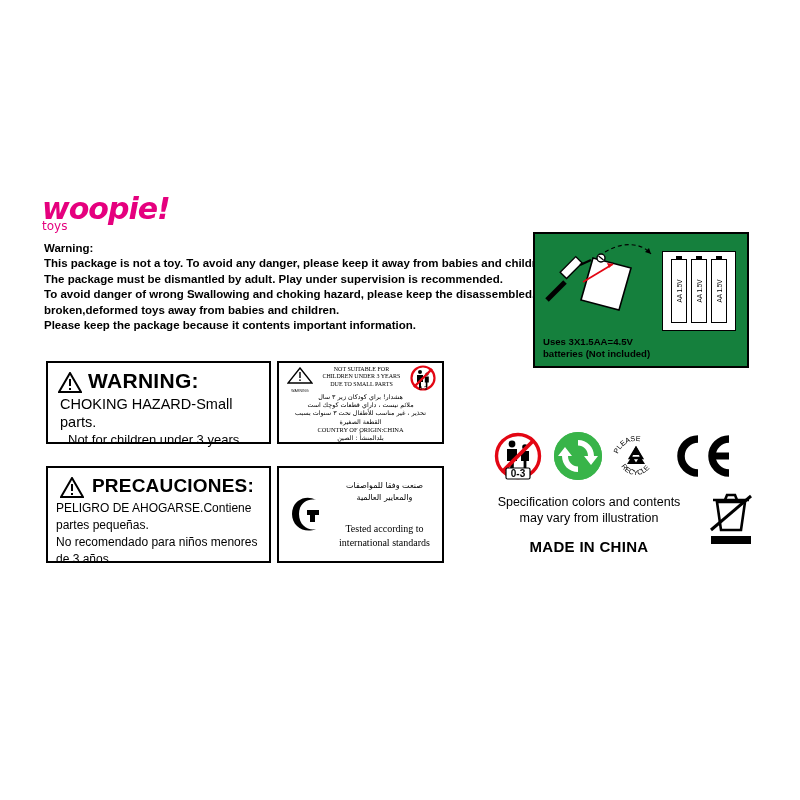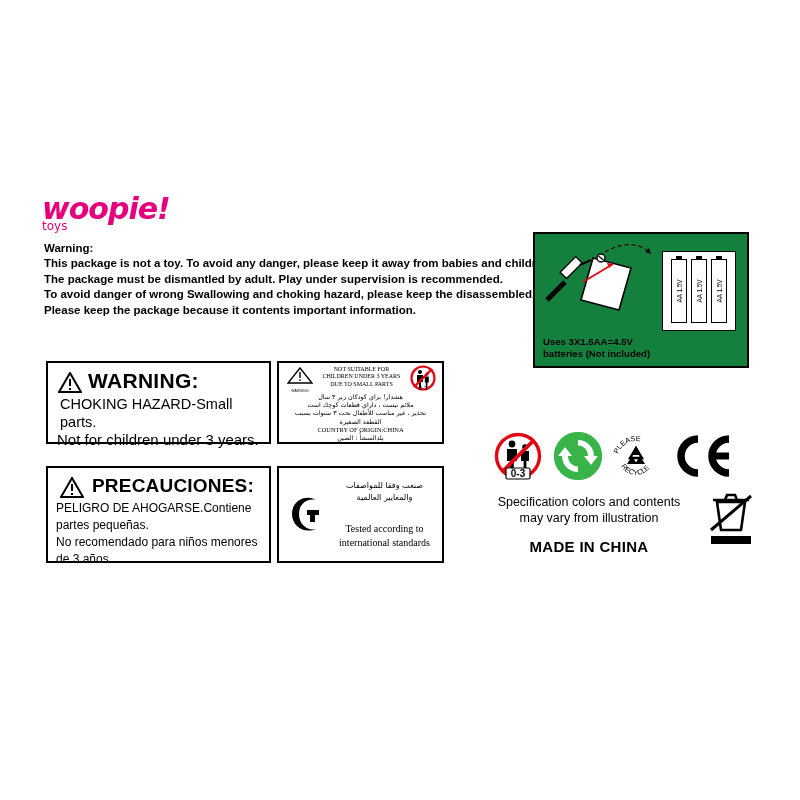--- a/index.html
+++ b/index.html
@@ -94,22 +94,22 @@
     font-size: 21px;
     font-weight: bold;
     letter-spacing: 0.3px;
   }
   .choking-l1 {
     font-size: 14.5px;
     margin-left: 12px;
     line-height: 18px;
   }
   .choking-l2 {
-    font-size: 15px;
-    margin-left: 9px;
+    font-size: 13px;
+    margin-left: 20px;
     line-height: 18px;
   }
 
   .precau-head {
     display: flex;
     align-items: center;
     gap: 10px;
     margin: 7px 0 3px 12px;
   }
   .precau-title {
@@ -276,20 +276,21 @@
   <div class="logo">
     <div class="logo-word">woopie!</div>
     <div class="logo-sub">toys</div>
   </div>
 
   <div class="warn-block">
     <div class="warn-title">Warning:</div>
     <div class="warn-line">This package is not a toy. To avoid any danger, please keep it away from babies and children.</div>
     <div class="warn-line">The package must be dismantled by adult. Play under supervision is recommended.</div>
     <div class="warn-line">To avoid danger of wrong Swallowing and choking hazard, please keep the disassembled,</div>
+    <div class="warn-line">broken,deformed toys away from babies and children.</div>
     <div class="warn-line">Please keep the package because it contents important information.</div>
   </div>
 
   <div class="box" id="box-choking">
     <div class="choking-head">
       <span class="tri-warn">
         <svg width="24" height="21" viewBox="0 0 24 21">
           <polygon points="12,1 23,20 1,20" fill="none" stroke="#000" stroke-width="2"></polygon>
           <rect x="11" y="7" width="2" height="7" fill="#000"></rect>
           <rect x="11" y="16" width="2" height="2" fill="#000"></rect>

